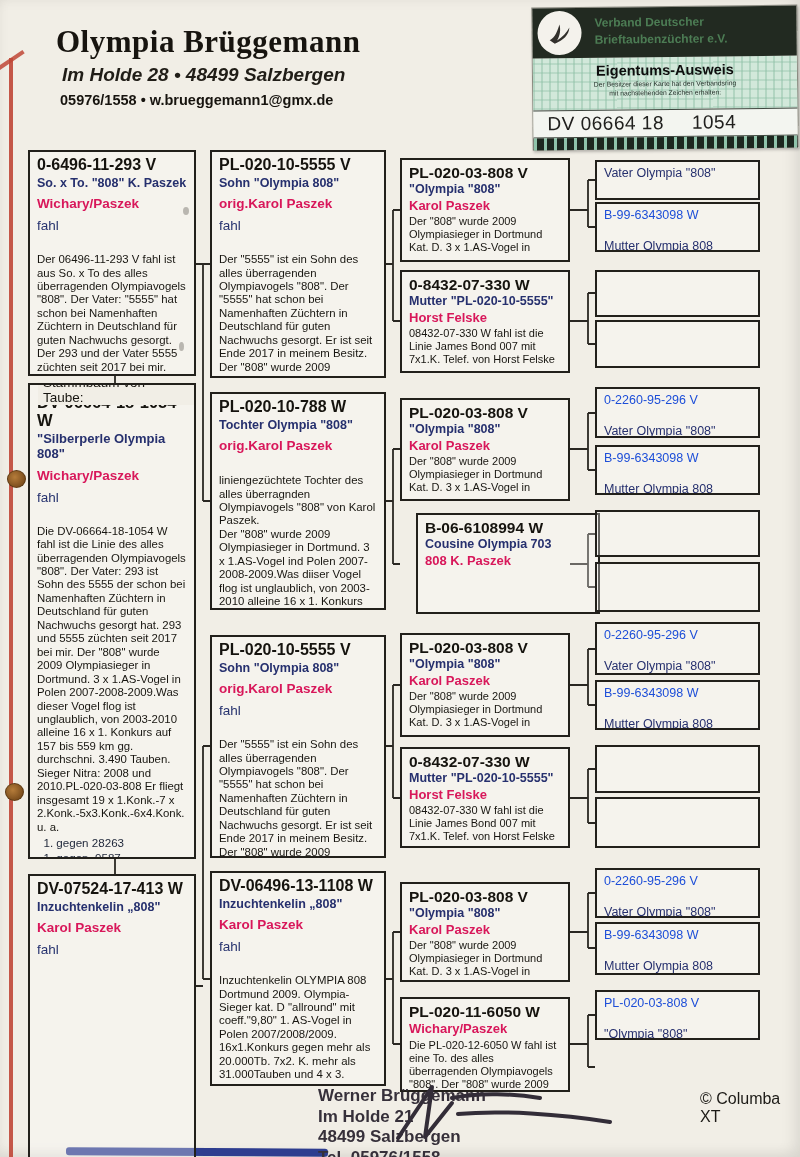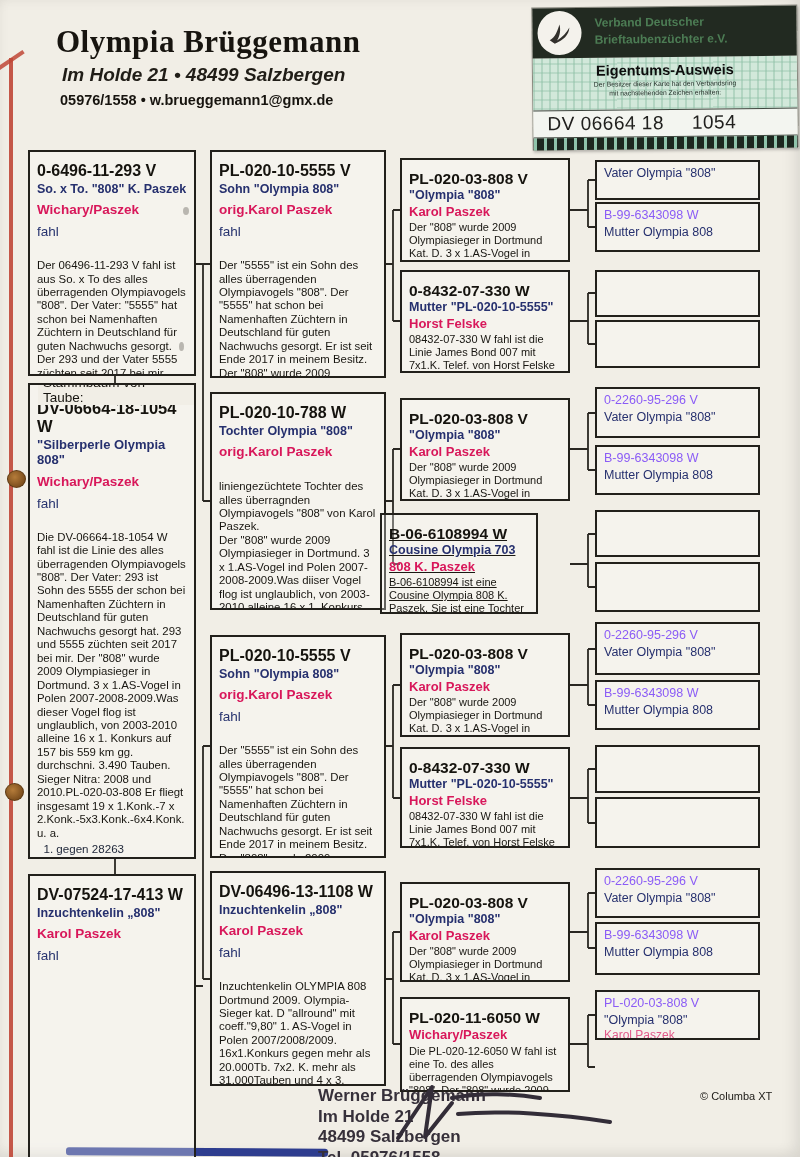--- a/index.html
+++ b/index.html
@@ -5,34 +5,34 @@
   html,body{margin:0;padding:0;background:#9a958c;}
   .page{position:relative;width:800px;height:1157px;background:#f1eee6;overflow:hidden;
         font-family:"Liberation Sans",sans-serif;color:#1b1812;
         box-shadow:inset -8px 0 14px rgba(0,0,0,.06), inset 0 -6px 12px rgba(0,0,0,.05);}
   .abs{position:absolute;}
   
   .hdr-name{font-family:"Liberation Serif",serif;font-weight:bold;font-size:31px;letter-spacing:.5px;color:#17140f;}
   .hdr-addr{font-style:italic;font-weight:bold;font-size:19px;color:#201d17;}
   .hdr-contact{font-weight:bold;font-size:14.5px;color:#17140f;}
   
-  .b{position:absolute;border:2px solid #22201b;box-sizing:border-box;padding:10px 7px;overflow:hidden;background:rgba(255,255,255,.30);}
+  .b{position:absolute;border:2px solid #22201b;box-sizing:border-box;padding:4px 7px;overflow:hidden;background:rgba(255,255,255,.30);}
   .r{font-weight:bold;font-size:16px;line-height:1.12;color:#15130e;}
   .n{font-weight:bold;font-size:12.5px;color:#26306e;margin-top:2px;line-height:1.15;}
   .s{font-weight:bold;font-size:13.5px;color:#d8175a;margin-top:7px;line-height:1.1;}
   .f{font-size:13.5px;color:#27336f;margin-top:6px;}
   .d{font-size:11.4px;margin-top:20px;line-height:1.18;color:#171510;white-space:pre-line;}
   .res{font-size:11.6px;line-height:1.3;white-space:pre;color:#1d2538;margin-top:1px;}
   .c3 .r{font-size:15.5px;}
   .c3 .n{margin-top:1px;}
   .c3 .s{margin-top:2px;font-size:13px;}
   .c3 .d{margin-top:2px;font-size:11px;line-height:1.2;}
   .c4{padding:4px 7px;}
-  .c4 .r{font-weight:normal;font-size:12.5px;color:#8b5cf6;}
-  .c4 .n{font-weight:normal;font-size:12.5px;margin-top:3px;}
+  .c4 .r{font-weight:normal;font-size:12.5px;color:#1d4ed8;}
+  .c4 .n{font-weight:normal;font-size:12.5px;margin-top:17px;}
   .c4 .s{font-weight:normal;font-size:12px;color:#e2598a;margin-top:2px;}
   .legend{position:absolute;top:-10px;left:8px;background:#f1eee6;padding:0 5px;font-size:13.5px;color:#171510;}
   .subject .r{font-size:16.5px;}
   .subject .n{font-size:13px;}
   
   svg.conn{position:absolute;left:0;top:0;pointer-events:none;}
   
   .sticker{position:absolute;left:532px;top:6px;width:264px;height:141px;transform:rotate(-.6deg);
            border:1px solid #8a8a80;box-shadow:1px 2px 3px rgba(0,0,0,.25);}
   .stk-band1{position:relative;height:50px;background:#222a21;}
@@ -51,37 +51,37 @@
   .stk-band2{height:12px;background:repeating-linear-gradient(90deg,#8fc3aa 0 3px,#1d271f 3px 10px);}
   
   .margin-line{position:absolute;left:9px;top:58px;width:3.5px;height:1099px;background:#bf4636;opacity:.9;}
   .margin-diag{position:absolute;left:-4px;top:58px;width:30px;height:3.5px;background:#bf4636;transform:rotate(-34deg);opacity:.85;}
   .hole{position:absolute;width:17px;height:16px;border-radius:50%;
         background:radial-gradient(circle at 40% 38%,#b57c3a,#7c4e1d 72%);border:1px solid rgba(60,35,8,.55);}
   .speck{position:absolute;border-radius:50%;background:#9b978e;}
   .blue-streak{position:absolute;left:66px;top:1148px;width:262px;height:8px;background:#2e3d8f;border-radius:3px;transform:rotate(.3deg);}
   
   .stamp{font-weight:bold;font-size:17px;line-height:1.22;color:#36303a;white-space:pre-line;}
-  .copyright{font-size:11px;color:#1c1a16;}
+  .copyright{font-size:16px;color:#1c1a16;}
 </style>
 </head>
 <body>
 
 <div class="page">
 
   <div class="margin-line"></div>
   <div class="margin-diag"></div>
   <div class="hole" style="left:7px;top:470px;"></div>
   <div class="hole" style="left:5px;top:783px;"></div>
   <div class="speck" style="left:183px;top:207px;width:6px;height:8px;"></div>
   <div class="speck" style="left:179px;top:342px;width:5px;height:9px;"></div>
   <div class="blue-streak"></div>
 
   <div class="abs hdr-name" style="left:56px;top:24px;">Olympia Brüggemann</div>
-  <div class="abs hdr-addr" style="left:62px;top:64px;">Im Holde 21 • 48499 Salzbergen</div>
+  <div class="abs hdr-addr" style="left:62px;top:64px;">Im Holde 28 • 48499 Salzbergen</div>
   <div class="abs hdr-contact" style="left:60px;top:92px;">05976/1558 • w.brueggemann1@gmx.de</div>
 
   <div class="sticker">
     <div class="stk-band1">
       <div class="stk-logo">
         <svg width="34" height="34" viewBox="0 0 24 24">
             <path d="M5 17 C9 15 10.5 10.5 12 6 C13 10 12.3 14 10.2 17.2 C14 15 17 12 19 8.2 C18.6 13.4 14.6 17.4 8.6 19.4 Z" fill="#32302c"></path>
           </svg>
       </div>
       <div class="stk-org">Verband Deutscher
@@ -180,25 +180,24 @@
     <div class="n">Mutter "PL-020-10-5555"</div>
     <div class="s">Horst Felske</div>
     <div class="d">08432-07-330 W fahl ist die Linie James Bond 007 mit 7x1.K. Telef. von Horst Felske</div>
   </div>
   <div class="b c3" style="left:400px;top:398px;width:170px;height:103px;">
     <div class="r">PL-020-03-808 V</div>
     <div class="n">"Olympia "808"</div>
     <div class="s">Karol Paszek</div>
     <div class="d">Der "808" wurde 2009 Olympiasieger in Dortmund Kat. D. 3 x 1.AS-Vogel in</div>
   </div>
-  <div class="b c3" style="left:380px;top:513px;width:158px;height:101px;text-decoration:underline;">
+  <div class="b c3" style="left:416px;top:513px;width:184px;height:101px;">
     <div class="r">B-06-6108994 W</div>
     <div class="n">Cousine Olympia 703</div>
     <div class="s">808 K. Paszek</div>
-    <div class="d">B-06-6108994 ist eine Cousine Olympia 808 K. Paszek. Sie ist eine Tochter</div>
   </div>
   <div class="b c3" style="left:400px;top:633px;width:170px;height:104px;">
     <div class="r">PL-020-03-808 V</div>
     <div class="n">"Olympia "808"</div>
     <div class="s">Karol Paszek</div>
     <div class="d">Der "808" wurde 2009 Olympiasieger in Dortmund Kat. D. 3 x 1.AS-Vogel in</div>
   </div>
   <div class="b c3" style="left:400px;top:747px;width:170px;height:101px;">
     <div class="r">0-8432-07-330 W</div>
     <div class="n">Mutter "PL-020-10-5555"</div>

